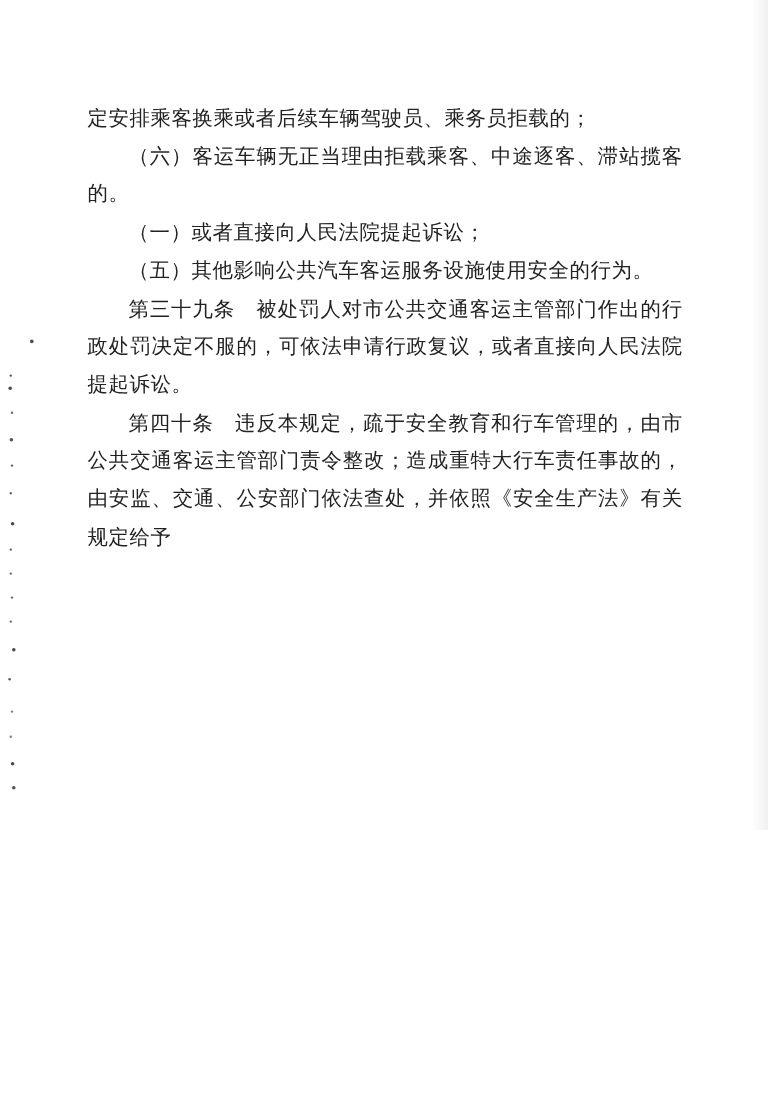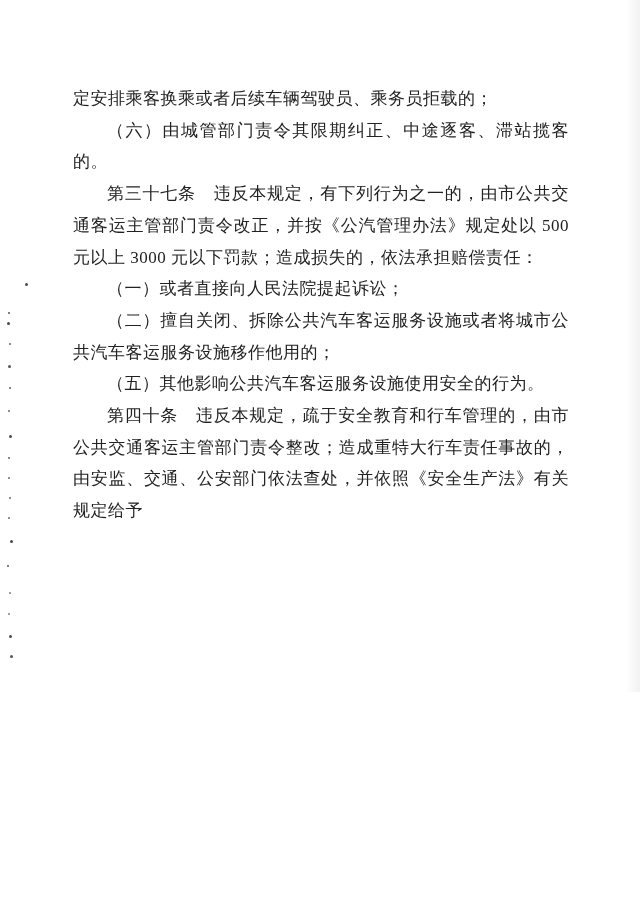--- a/index.html
+++ b/index.html
@@ -105,25 +105,24 @@
       <div class="speck" style="left: 9px; top: 592px; width: 2px; height: 2px; opacity: 0.6;"></div>
       <div class="speck" style="left: 8px; top: 613px; width: 2px; height: 2px; opacity: 0.6;"></div>
       <div class="speck" style="left: 9px; top: 635px; width: 3px; height: 3px; opacity: 0.85;"></div>
       <div class="speck" style="left: 10px; top: 655px; width: 3px; height: 3px; opacity: 0.8;"></div>
       <div class="speck" style="left: 7px; top: 723px; width: 2px; height: 2px; opacity: 0.3;"></div>
       <div class="speck" style="left: 8px; top: 762px; width: 2px; height: 2px; opacity: 0.3;"></div>
     </div>
 
   <main class="content">
     <p class="para continuation">定安排乘客换乘或者后续车辆驾驶员、乘务员拒载的；</p>
-    <p class="para">（六）由城管部门责令其限期纠正、中途逐客、滞站揽客的。</p>
-    <p class="para">第三十七条　违反本规定，有下列行为之一的，由市公共交通客运主管部门责令改正，并按《公汽管理办法》规定处以 500 元以上 3000 元以下罚款；造成损失的，依法承担赔偿责任：</p>
+    <p class="para">（六）客运车辆无正当理由拒载乘客、中途逐客、滞站揽客的。</p>
     <p class="para">（一）或者直接向人民法院提起诉讼；</p>
-    <p class="para">（二）擅自关闭、拆除公共汽车客运服务设施或者将城市公共汽车客运服务设施移作他用的；</p>
     <p class="para">（五）其他影响公共汽车客运服务设施使用安全的行为。</p>
+    <p class="para">第三十九条　被处罚人对市公共交通客运主管部门作出的行政处罚决定不服的，可依法申请行政复议，或者直接向人民法院提起诉讼。</p>
     <p class="para">第四十条　违反本规定，疏于安全教育和行车管理的，由市公共交通客运主管部门责令整改；造成重特大行车责任事故的，由安监、交通、公安部门依法查处，并依照《安全生产法》有关规定给予</p>
   </main>
 
   <div class="footer">
     <span>— 11 —</span>
   </div>
 
   <div class="handwritten-mark">8.1</div>
 
   <div class="corner-page-number">12</div>

